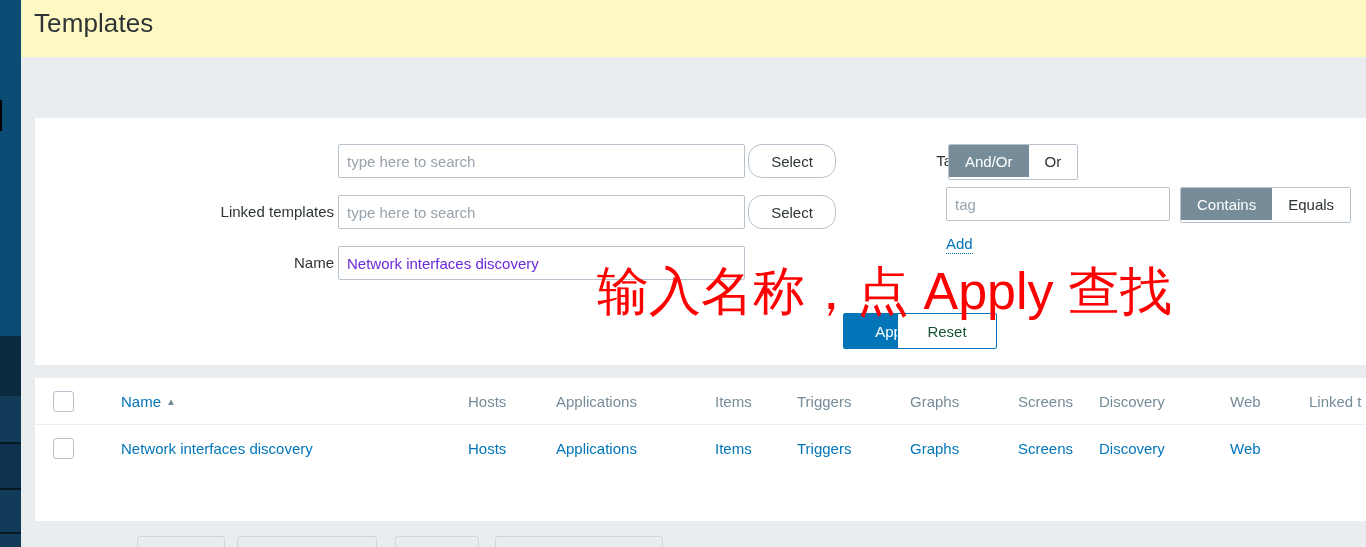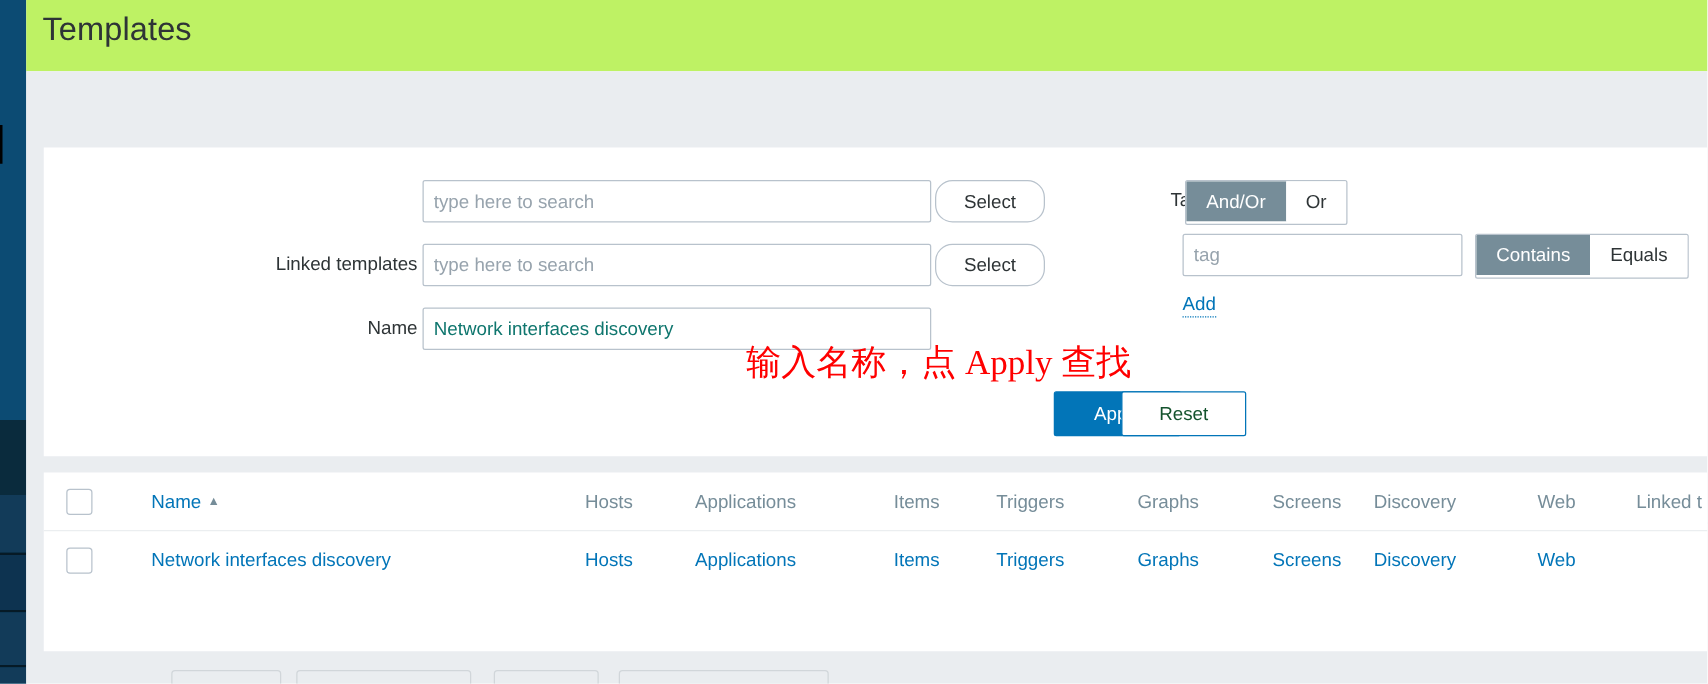--- a/index.html
+++ b/index.html
@@ -38,21 +38,21 @@
     position: absolute; left: 0; top: 100px;
     width: 2px; height: 31px;
     background: #000000;
   }
 
   
   .header {
     position: absolute;
     left: 21px; top: 0;
     width: 1345px; height: 57px;
-    background: #bef264;
+    background: #fef9c3;
   }
   .page-title {
     position: absolute;
     left: 13px; top: 8px;
     font-size: 26px;
     color: #2e3436;
     letter-spacing: 0.1px;
     white-space: nowrap;
   }
 
@@ -81,21 +81,21 @@
     line-height: 34px;
   }
 
   .finput {
     position: absolute;
     height: 34px;
     border: 1px solid #b8c2cc;
     background: #ffffff;
     border-radius: 2px;
     font-size: 15px;
-    color: #0f766e;
+    color: #6d28d9;
     padding: 0 8px;
     font-family: "Liberation Sans", sans-serif;
     line-height: 32px;
     outline: none;
   }
   .finput::placeholder { color: #97a3ad; opacity: 1; }
 
   .btn-select {
     position: absolute;
     height: 34px;
@@ -177,25 +177,25 @@
     font-size: 15px;
     font-family: "Liberation Sans", sans-serif;
     cursor: pointer;
     padding: 0;
   }
 
   
   .annotation {
     position: absolute;
     left: 597px; top: 265px;
-    font-size: 28px;
+    font-size: 52px;
     color: #ff0000;
     white-space: nowrap;
     line-height: 52px;
-    font-family: Liberation Serif, serif;
+    font-family: Liberation Sans, sans-serif;
     pointer-events: none;
     z-index: 40;
   }
 
   
   .table-panel {
     position: absolute;
     left: 35px; top: 378px;
     width: 1331px; height: 143px;
     background: #ffffff;

